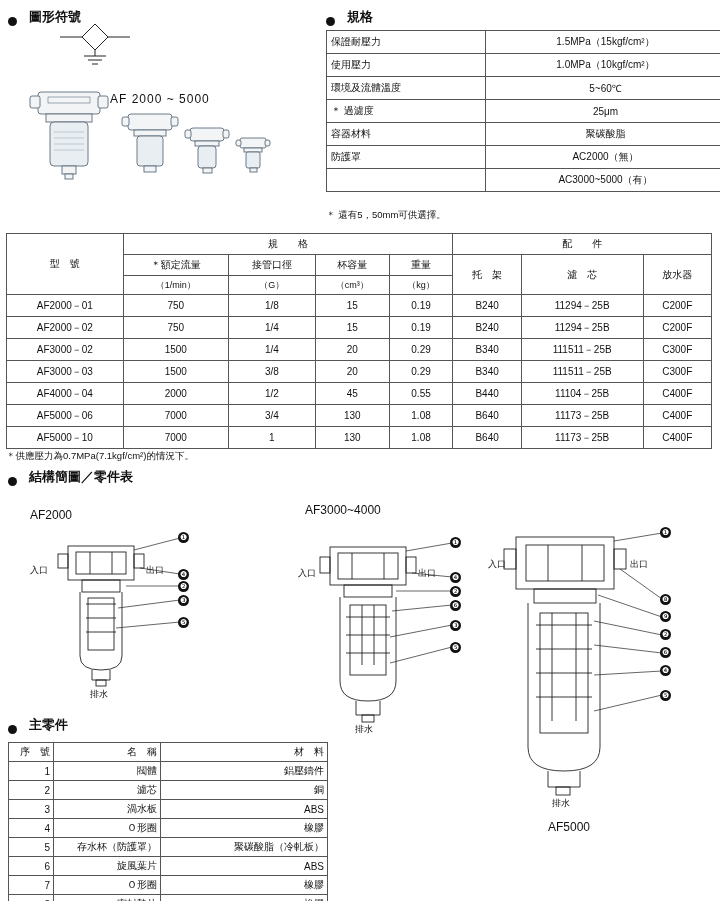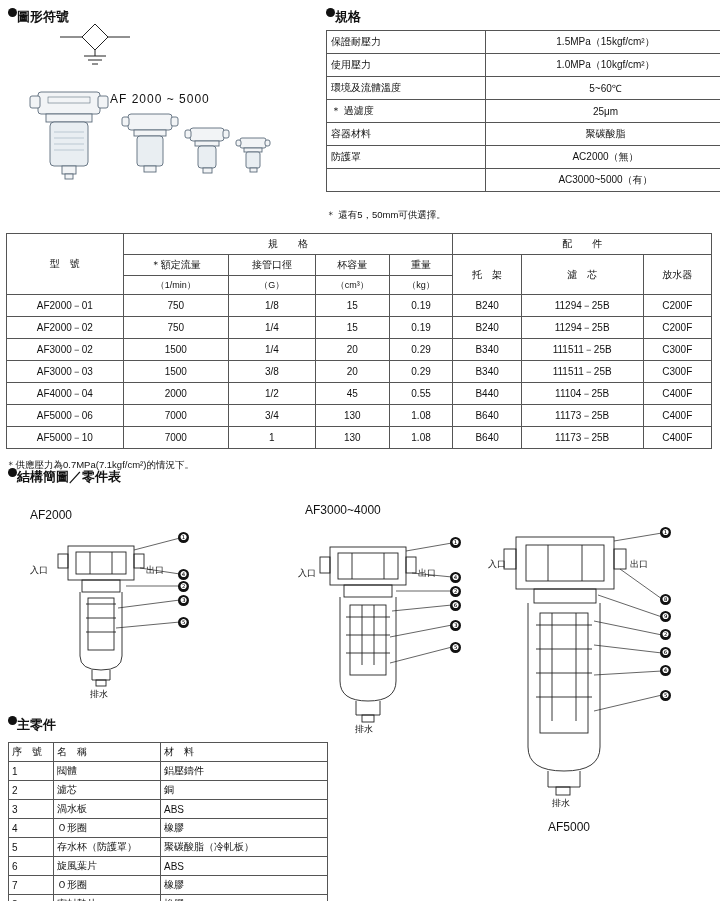--- a/index.html
+++ b/index.html
@@ -1,45 +1,45 @@
 <!DOCTYPE html>
 <html><head>
 <meta charset="utf-8">
 <style>
   html,body{margin:0;padding:0;background:#fff;}
   body{width:720px;height:901px;position:relative;font-family:"Liberation Sans",sans-serif;color:#111;}
-  .sec-title{font-size:13px;font-weight:bold;display:flex;align-items:flex-start;gap:0;}
+  .sec-title{font-size:13px;font-weight:bold;display:flex;align-items:flex-end;gap:12px;}
   .bullet{display:inline-block;width:9px;height:9px;border-radius:50%;background:#111;}
   
   #symbol-sec{position:absolute;left:8px;top:8px;width:300px;}
   #symbol-box{position:absolute;left:60px;top:22px;width:70px;height:44px;}
   
   #spec-sec{position:absolute;left:326px;top:8px;width:402px;}
   table.spec{border-collapse:collapse;width:400px;margin-top:4px;font-size:10px;}
   table.spec td{border:1px solid #555;padding:3px 4px;height:16px;}
   table.spec td.k{width:150px;}
   table.spec td.v{text-align:center;}
   .note{font-size:9.5px;margin-top:17px;}
   
   #model-sec{position:absolute;left:6px;top:233px;width:708px;}
   table.model{border-collapse:collapse;width:706px;font-size:10px;}
   table.model th,table.model td{border:1px solid #555;padding:2px 3px;text-align:center;font-weight:normal;}
   table.model .hrow1 th{height:16px;}
   table.model .hrow2 th{height:16px;}
   table.model .hrow3 th{height:14px;font-size:9px;}
   table.model td{height:17px;}
   table.model td.left{text-align:center;}
-  .footnote{font-size:9.5px;margin-top:10px;}
+  .footnote{font-size:9.5px;margin-top:1px;}
   
   #struct-title{position:absolute;left:8px;top:468px;}
   .dwg-label{position:absolute;font-size:12px;}
   
   #parts-sec{position:absolute;left:8px;top:716px;width:330px;}
   table.parts{border-collapse:collapse;width:320px;font-size:10px;margin-top:8px;}
-  table.parts th,table.parts td{border:1px solid #555;height:16px;padding:1px 3px;text-align:left;font-weight:normal;}
+  table.parts th,table.parts td{border:1px solid #555;height:16px;padding:1px 3px;text-align:right;font-weight:normal;}
   table.parts th.c1,table.parts td.c1{width:38px;}
   table.parts th.c2,table.parts td.c2{width:100px;}
   
   .num{position:absolute;width:11px;height:11px;border-radius:50%;background:#111;color:#fff;font-size:8px;line-height:11px;text-align:center;}
   .lbl{position:absolute;font-size:9px;}
   svg{display:block;}
 </style>
 </head>
 <body>
 

